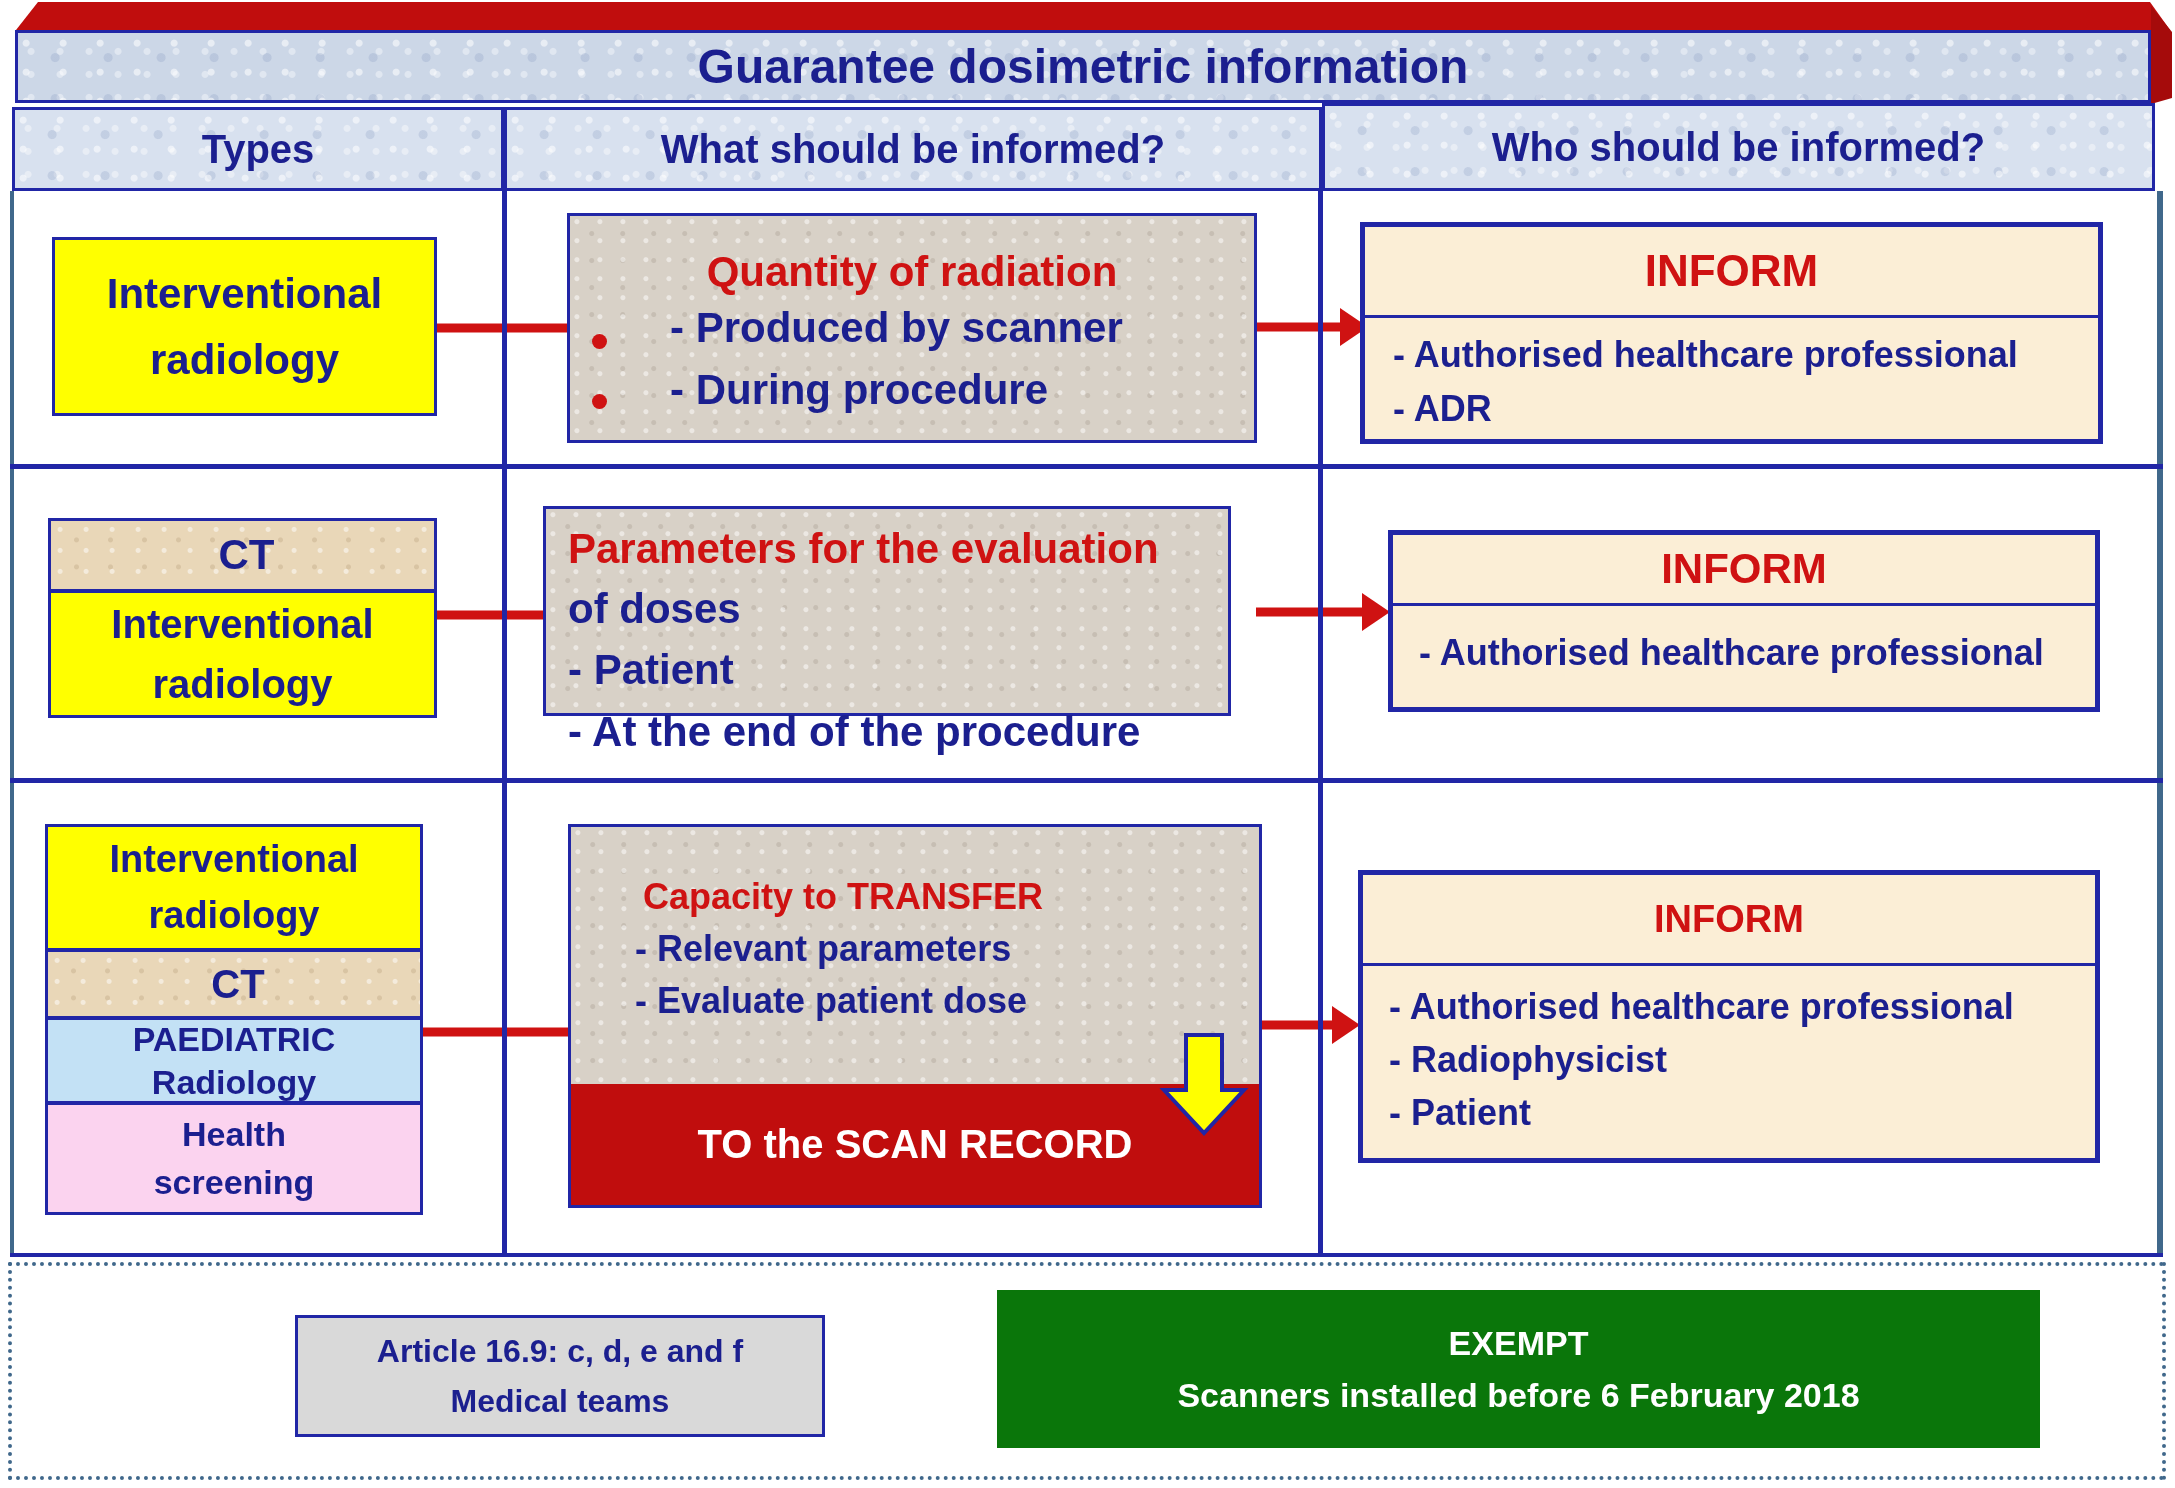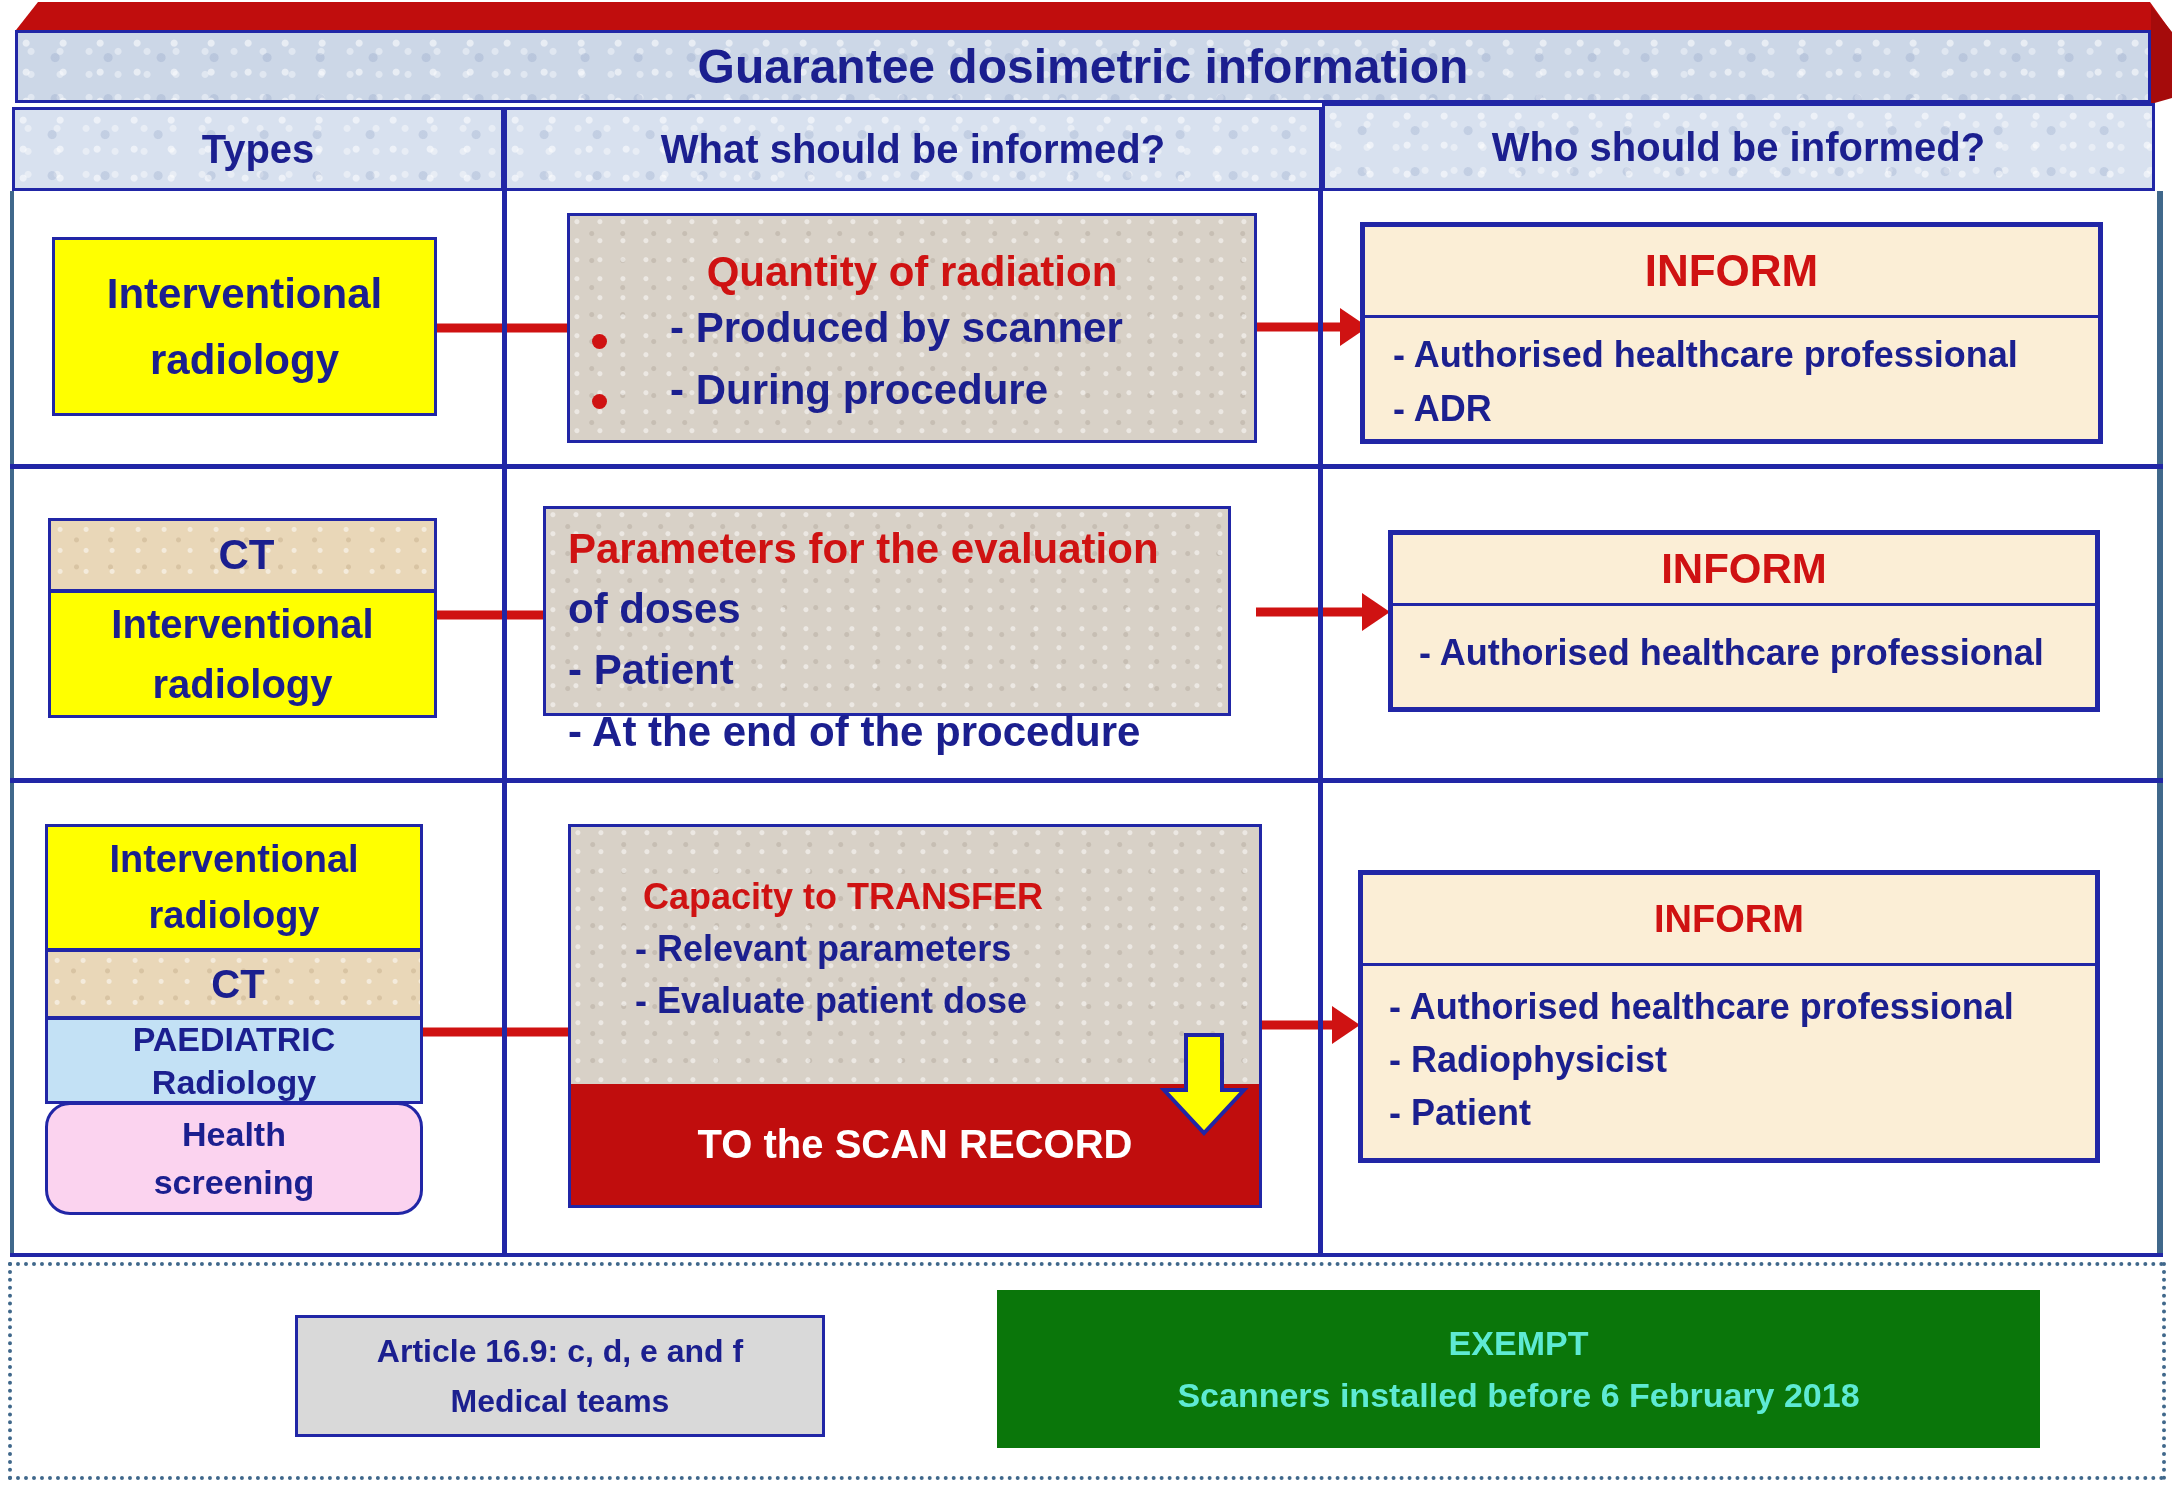--- a/index.html
+++ b/index.html
@@ -137,21 +137,21 @@
 
   <div class="abs nb center navy" style="left:45px;top:824px;width:378px;height:127px;background:var(--yellow);font-size:38px;line-height:1.45;">
     <span style="max-width:310px;">Interventional radiology</span>
   </div>
   <div class="abs nb tantex center navy" style="left:45px;top:949px;width:378px;height:70px;font-size:40px;">
     <span>CT</span>
   </div>
   <div class="abs nb center navy" style="left:45px;top:1017px;width:378px;height:87px;background:var(--paedBlue);font-size:34px;line-height:1.25;">
     <span style="max-width:240px;">PAEDIATRIC Radiology</span>
   </div>
-  <div class="abs nb center navy" style="left:45px;top:1102px;width:378px;height:113px;background:var(--pink);font-size:34px;line-height:1.4;border-radius:25px;">
+  <div class="abs nb center navy" style="left:45px;top:1102px;width:378px;height:113px;background:var(--pink);font-size:34px;line-height:1.4;">
     <span style="max-width:200px;">Health screening</span>
   </div>
 
   <div class="abs nb" style="left:568px;top:824px;width:694px;height:384px;">
     <div class="speckled" style="width:100%;height:257px;padding:44px 0 0 64px;box-sizing:border-box;">
       <div class="redtxt" style="font-size:36px;line-height:52px;padding-left:8px;">Capacity to TRANSFER</div>
       <div class="navy" style="font-size:36px;line-height:52px;">- Relevant parameters</div>
       <div class="navy" style="font-size:36px;line-height:52px;">- Evaluate patient dose</div>
     </div>
     <div class="center" style="width:100%;height:121px;background:var(--darkRed);color:#ffffff;font-size:40px;">
@@ -173,18 +173,18 @@
     <polygon points="1186,1035 1222,1035 1222,1090 1244,1090 1204,1133 1164,1090 1186,1090" fill="#ffff00" stroke="#2126a6" stroke-width="4"></polygon>
   </svg>
 
   <div class="abs" style="left:8px;top:1262px;width:2158px;height:218px;border:4px dotted var(--steel);"></div>
 
   <div class="abs nb center navy" style="left:295px;top:1315px;width:530px;height:122px;background:var(--grayBox);font-size:32px;flex-direction:column;line-height:50px;">
     <div>Article 16.9: c, d, e and f</div>
     <div>Medical teams</div>
   </div>
 
-  <div class="abs center" style="left:997px;top:1290px;width:1043px;height:158px;background:var(--green);color:#5eead4;font-size:34px;flex-direction:column;line-height:52px;">
+  <div class="abs center" style="left:997px;top:1290px;width:1043px;height:158px;background:var(--green);color:#ffffff;font-size:34px;flex-direction:column;line-height:52px;">
     <div>EXEMPT</div>
     <div>Scanners installed before 6 February 2018</div>
   </div>
 
 </div>
 
 </body></html>

